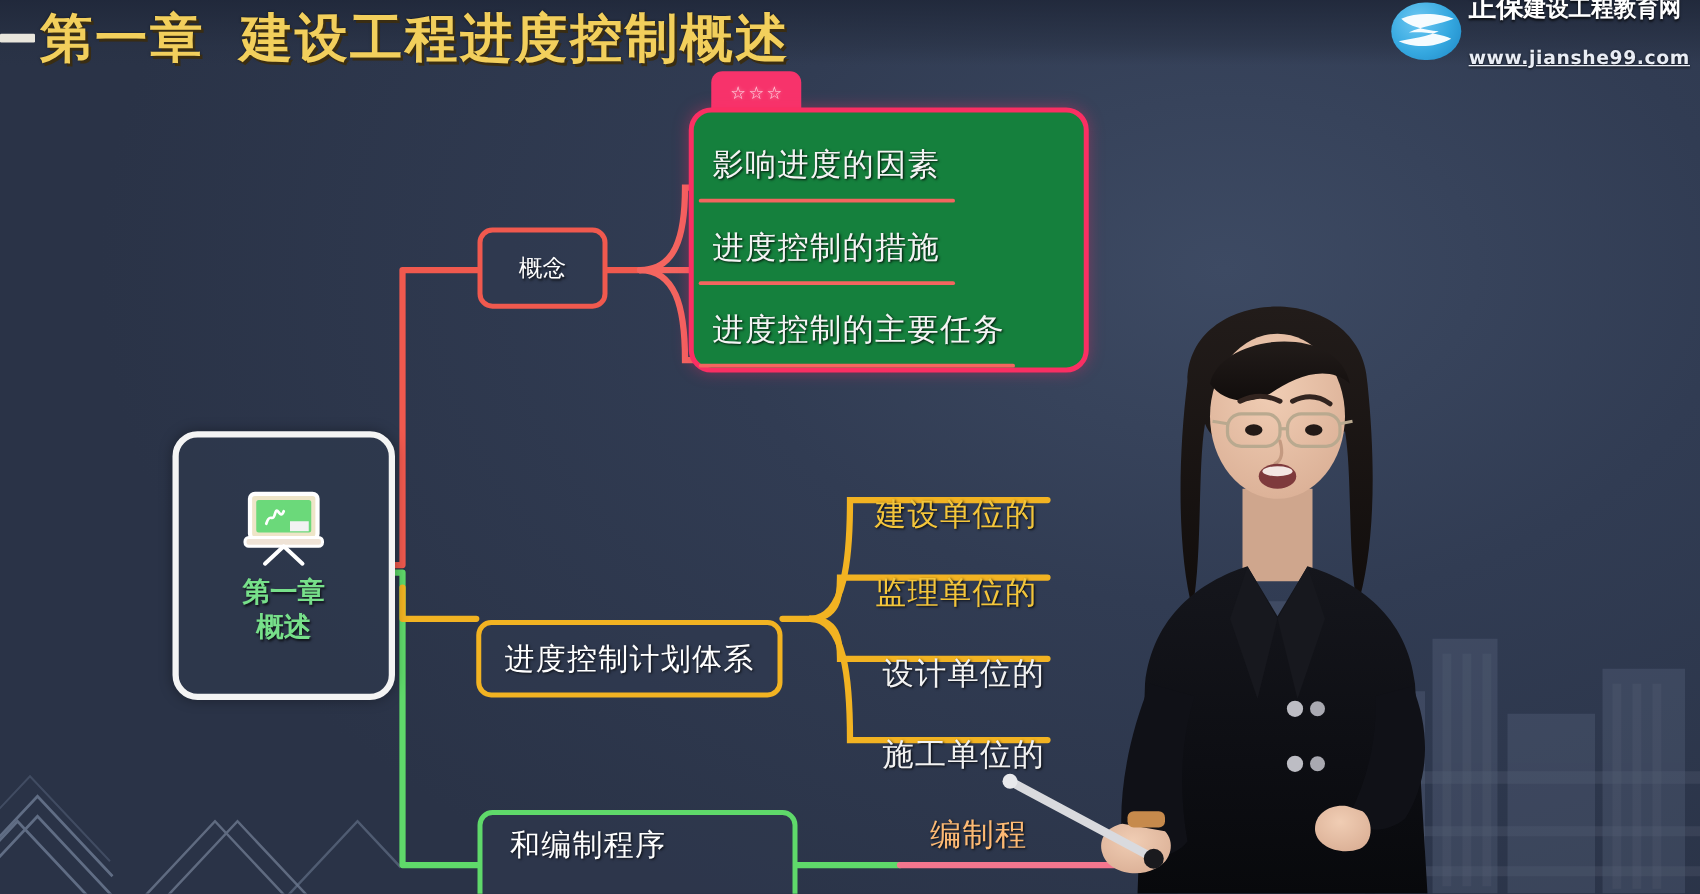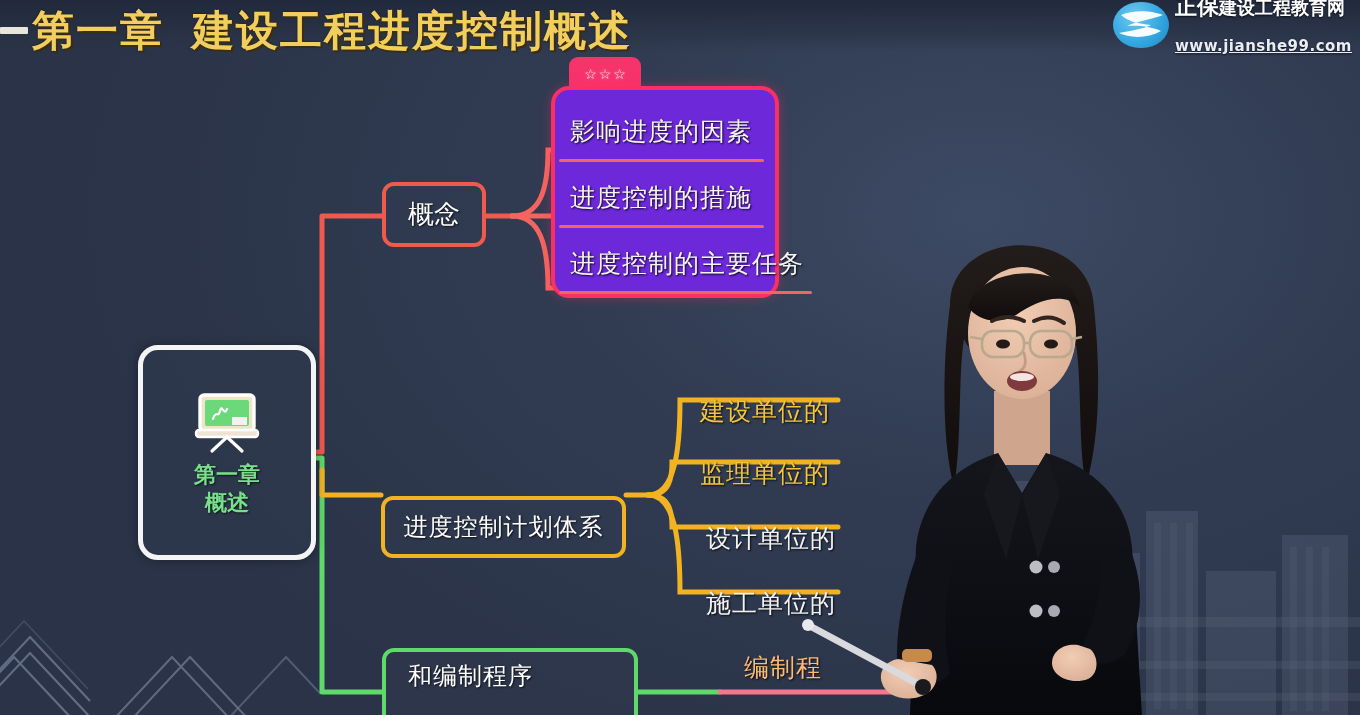--- a/index.html
+++ b/index.html
@@ -87,37 +87,37 @@
     color:#77e08a; font-weight:bold; font-size:22px; line-height:1.25;
     text-align:center; text-shadow:1px 1px 2px rgba(0,0,0,.7);
   }
 
   
   #concept-node {
     left:382px; top:182px; width:104px; height:65px;
     border:4px solid #f0594e; border-radius:12px;
     background:rgba(48,58,79,.5);
   }
-  #concept-label { color:#fff; font-size:26px; font-weight:500; text-shadow:1px 1px 2px rgba(0,0,0,.75); }
+  #concept-label { color:#fff; font-size:19px; font-weight:500; text-shadow:1px 1px 2px rgba(0,0,0,.75); }
 
   
   #pink-tab {
     position:absolute; left:569px; top:57px; width:72px; height:34px;
     background:#f7336b; border-radius:9px 9px 0 0;
     display:flex; align-items:center; justify-content:center; gap:2px;
     z-index:12;
   }
   #pink-tab span {
     color:#ffd9e4; font-size:14px; line-height:1;
     text-shadow:0 0 3px rgba(255,255,255,.6);
   }
   #pink-panel {
-    position:absolute; left:551px; top:86px; width:228px; height:212px;
+    position:absolute; left:551px; top:86px; width:320px; height:212px;
     border:4px solid #fa2f63; border-radius:18px;
-    background:#6d28d9; z-index:13;
+    background:#15803d; z-index:13;
     box-shadow:0 0 12px rgba(250,47,99,.35);
     padding:8px 0 0 0;
   }
   .pink-item {
     position:relative; height:66px; display:flex; align-items:center;
     padding-left:15px;
   }
   .pink-item .txt {
     color:#f4f4f4; font-size:25px; font-weight:500; letter-spacing:1px;
     font-family:"DejaVu Sans","Liberation Sans",sans-serif;

